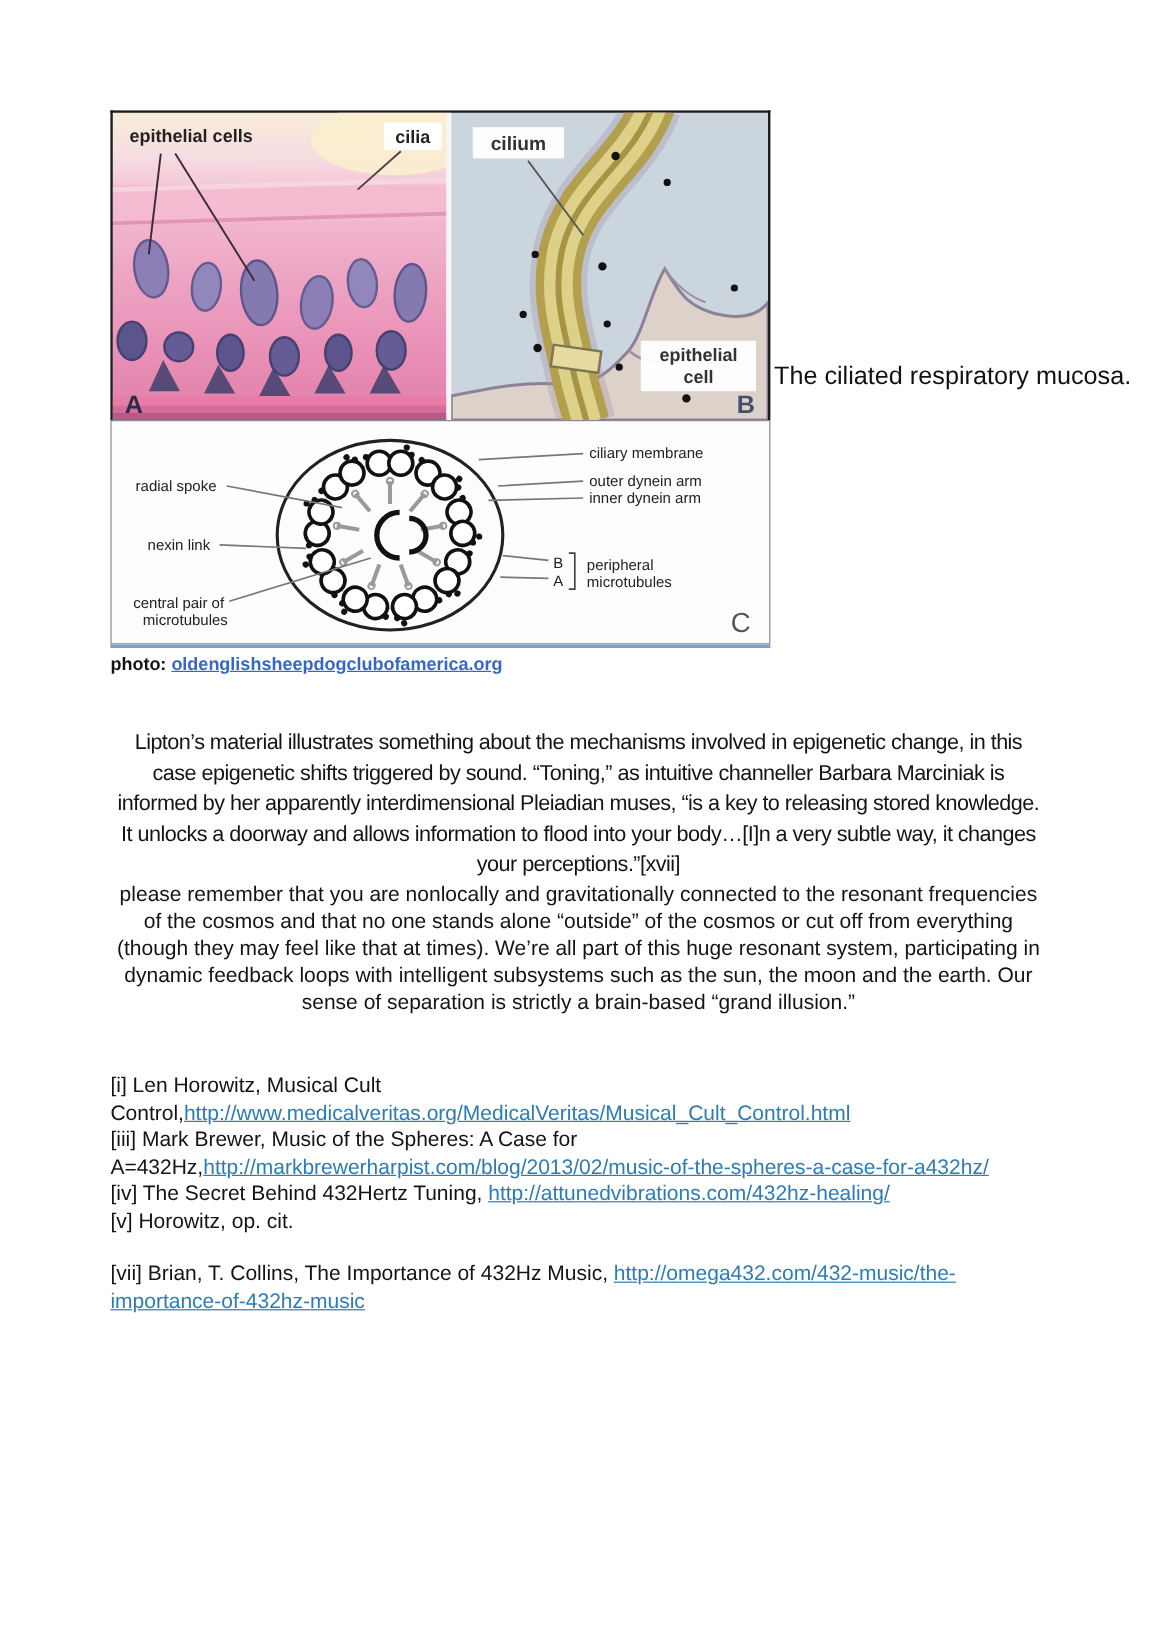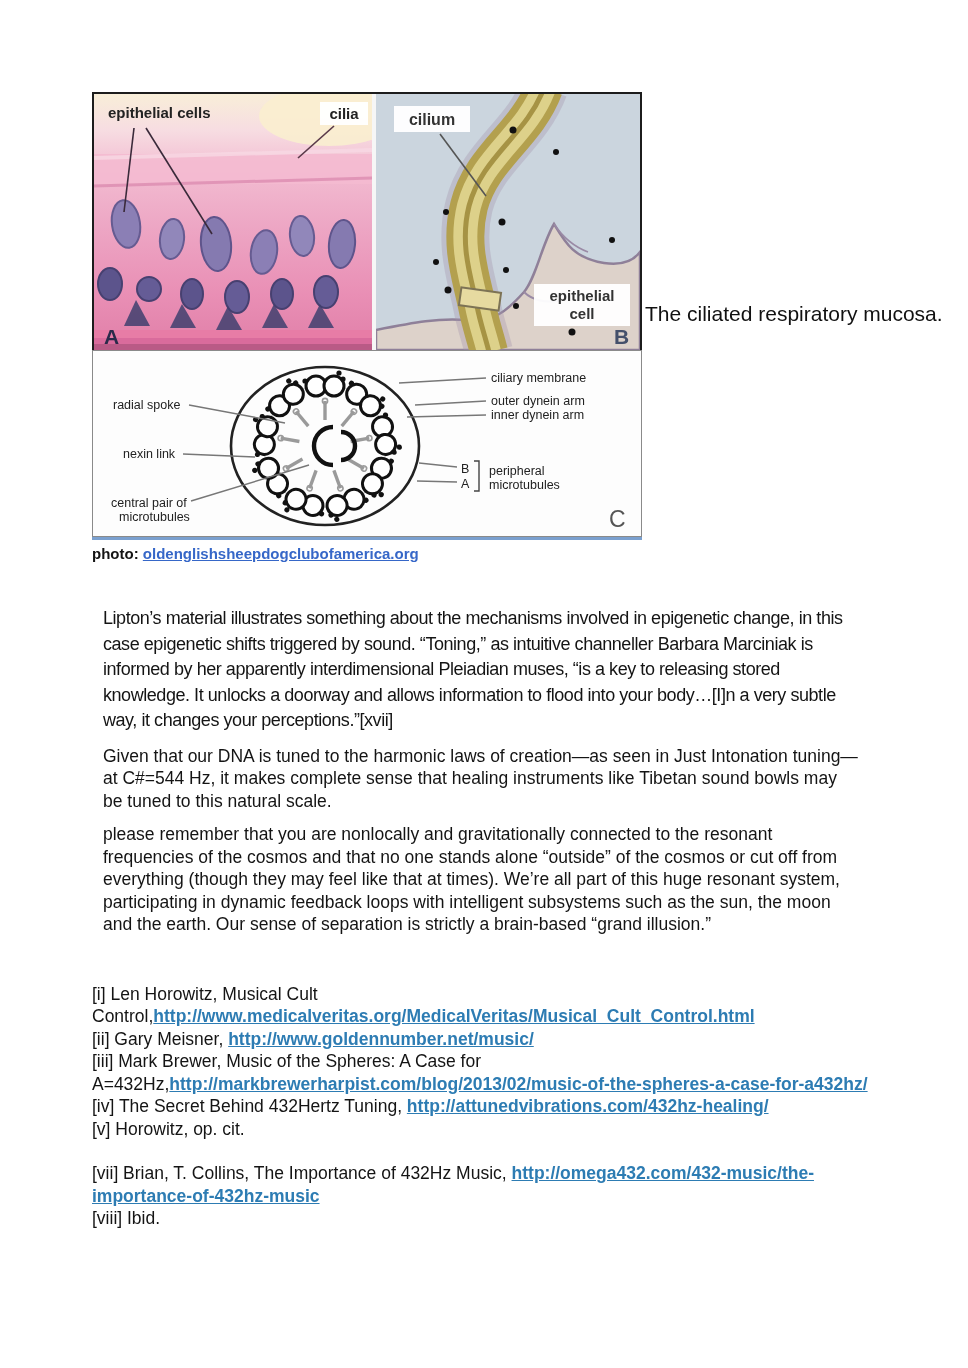--- a/index.html
+++ b/index.html
@@ -17,26 +17,26 @@
   .panel-gap{width:4px;background:#f6f6f6;}
   .panel-b{flex:1;height:332px;position:relative;}
   .panel-c{height:185px;border:1px solid #8a8a8a;background:#fdfdfd;}
   svg{display:block;}
   .figure-caption{font-size:21px;color:#111;margin-left:3px;padding-bottom:4px;white-space:nowrap;}
   .credit-line{font-size:15px;margin-top:5px;font-weight:bold;}
   .credit-link{color:#3667c8;text-decoration:underline;cursor:pointer;}
   
   .body-text{margin-top:44px;font-size:17.5px;line-height:22.5px;}
   .p1{font-size:18px;line-height:25.5px;letter-spacing:-0.45px;}
-  .para{margin:11px;}
+  .para{margin:0;text-align:center;}
   
   .refs{margin-top:47px;font-size:17.5px;line-height:22.5px;}
   .refs-heading{font-weight:bold;margin:0;}
   .ref-item{margin:0;}
-  .ref-item a{color:#2d7cb3;text-decoration:underline;cursor:pointer;word-wrap:break-word;font-weight:bold;}
+  .ref-item a{color:#2d7cb3;text-decoration:underline;cursor:pointer;word-wrap:break-word;}
   .ref-item a:empty{display:none;}
   .ref-gap{height:22px;}
 </style>
 </head>
 <body>
 
 <div class="page">
 
   <div class="figure-row">
     <div class="figure">
@@ -203,28 +203,25 @@
       </div>
     </div>
 
     <div class="figure-caption">The ciliated respiratory mucosa.</div>
   </div>
 
   <div class="credit-line"><span>photo: </span><a class="credit-link">oldenglishsheepdogclubofamerica.org</a></div>
 
   <div class="content body-text">
     <p class="para p1">Lipton’s material illustrates something about the mechanisms involved in epigenetic change, in this case epigenetic shifts triggered by sound. “Toning,” as intuitive channeller Barbara Marciniak is informed by her apparently interdimensional Pleiadian muses, “is a key to releasing stored knowledge. It unlocks a doorway and allows information to flood into your body…[I]n a very subtle way, it changes your perceptions.”[xvii]</p>
-    <p class="para">Given that our DNA is tuned to the harmonic laws of creation—as seen in Just Intonation tuning—at C#=544 Hz, it makes complete sense that healing instruments like Tibetan sound bowls may be tuned to this natural scale.</p>
     <p class="para">please remember that you are nonlocally and gravitationally connected to the resonant frequencies of the cosmos and that no one stands alone “outside” of the cosmos or cut off from everything (though they may feel like that at times). We’re all part of this huge resonant system, participating in dynamic feedback loops with intelligent subsystems such as the sun, the moon and the earth. Our sense of separation is strictly a brain-based “grand illusion.”</p>
   </div>
 
   <div class="content refs">
     <div class="ref-item"><span>[i] Len Horowitz, Musical Cult Control,</span><a>http://www.medicalveritas.org/MedicalVeritas/Musical_Cult_Control.html</a></div>
-    <div class="ref-item"><span>[ii] Gary Meisner, </span><a>http://www.goldennumber.net/music/</a></div>
     <div class="ref-item"><span>[iii] Mark Brewer, Music of the Spheres: A Case for A=432Hz,</span><a>http://markbrewerharpist.com/blog/2013/02/music-of-the-spheres-a-case-for-a432hz/</a></div>
     <div class="ref-item"><span>[iv] The Secret Behind 432Hertz Tuning, </span><a>http://attunedvibrations.com/432hz-healing/</a></div>
     <div class="ref-item"><span>[v] Horowitz, op. cit.</span></div>
     <div class="ref-gap"></div>
     <div class="ref-item"><span>[vii] Brian, T. Collins, The Importance of 432Hz Music, </span><a>http://omega432.com/432-music/the-importance-of-432hz-music</a></div>
-    <div class="ref-item"><span>[viii] Ibid.</span></div>
   </div>
 
 </div>
 
 </body></html>

